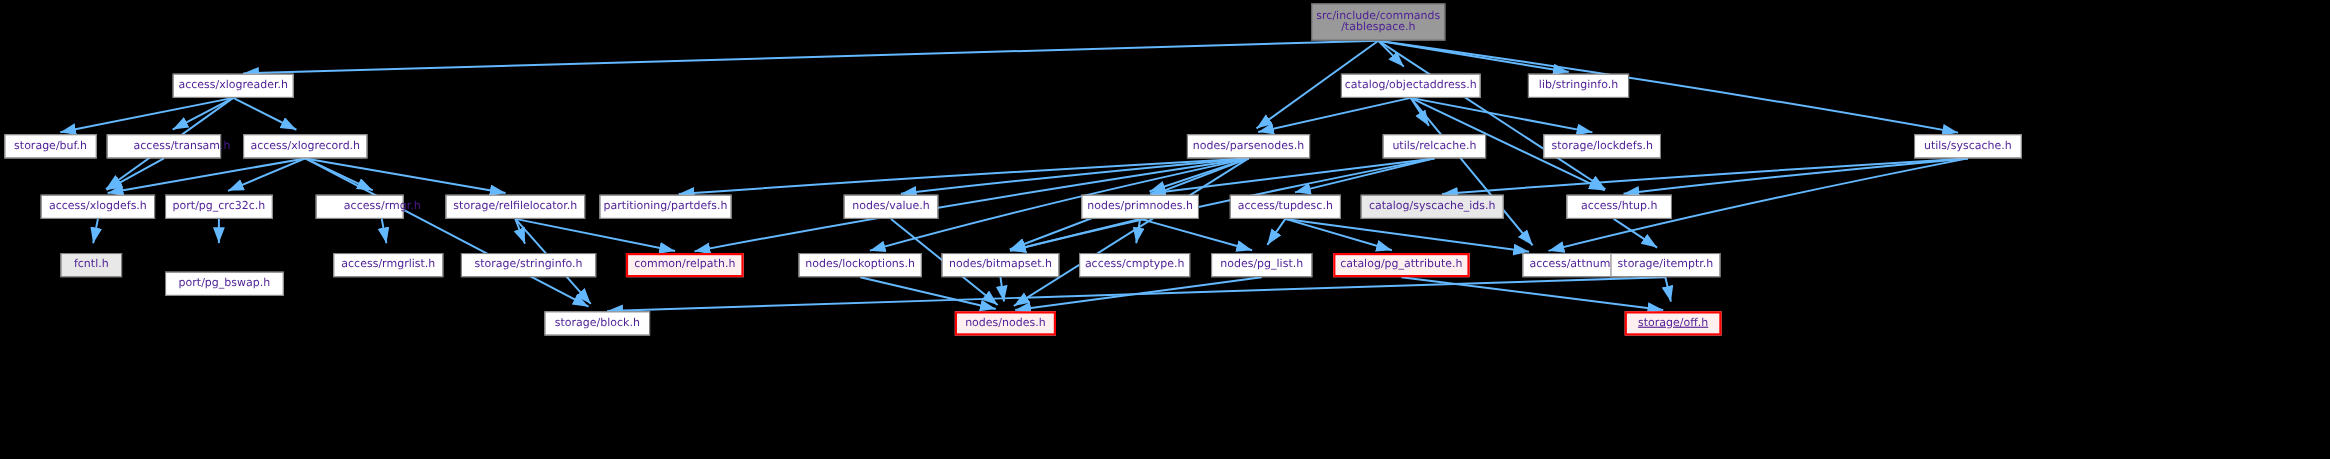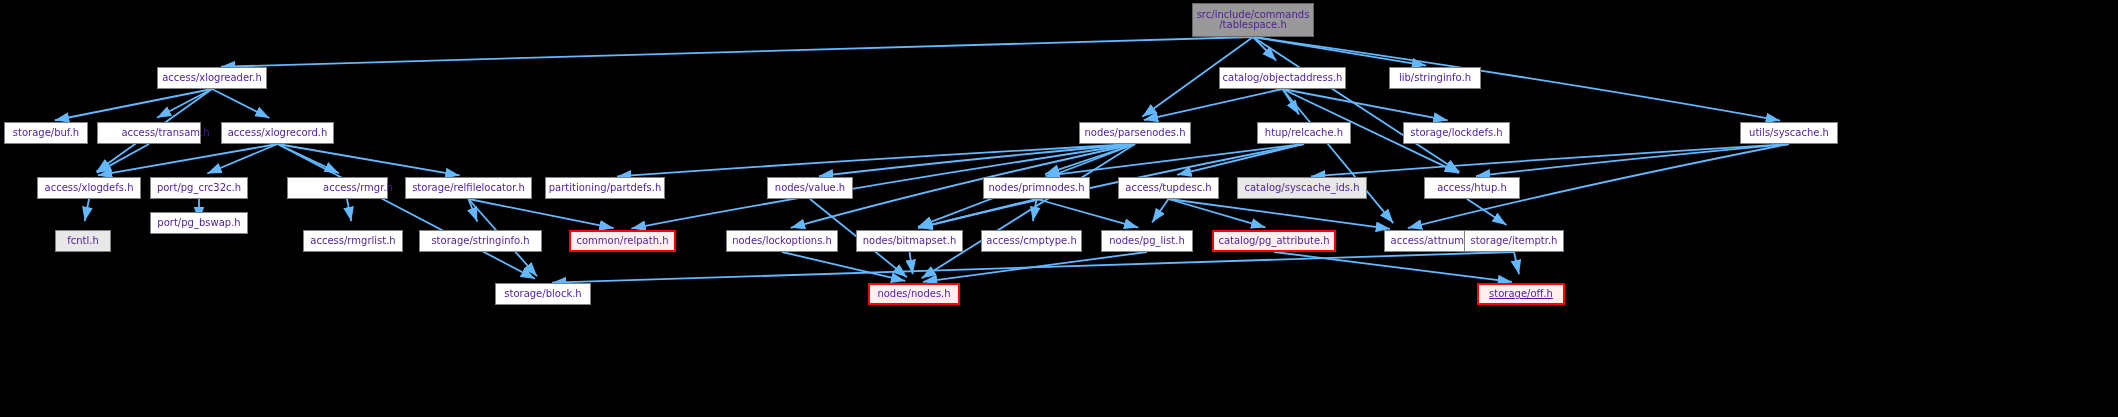--- a/index.html
+++ b/index.html
@@ -84,35 +84,35 @@
   <div id="node-layer">
       <div class="node root" style="left: 1192px; top: 3px; width: 122px;">src/include/commands
 /tablespace.h</div>
       <div class="node" style="left: 157px; top: 67px; width: 110px;">access/xlogreader.h</div>
       <div class="node" style="left: 1219px; top: 67px; width: 127px;">catalog/objectaddress.h</div>
       <div class="node" style="left: 1389px; top: 67px; width: 92px;">lib/stringinfo.h</div>
       <div class="node" style="left: 4px; top: 122px; width: 84px;">storage/buf.h</div>
       <div class="node" style="left: 97px; top: 122px; width: 104px; padding-left: 40px;">access/transam.h</div>
       <div class="node" style="left: 221px; top: 122px; width: 113px;">access/xlogrecord.h</div>
       <div class="node" style="left: 1079px; top: 122px; width: 112px;">nodes/parsenodes.h</div>
-      <div class="node" style="left: 1257px; top: 122px; width: 94px;">htup/relcache.h</div>
+      <div class="node" style="left: 1257px; top: 122px; width: 94px;">utils/relcache.h</div>
       <div class="node" style="left: 1403px; top: 122px; width: 107px;">storage/lockdefs.h</div>
       <div class="node" style="left: 1740px; top: 122px; width: 98px;">utils/syscache.h</div>
       <div class="node" style="left: 37px; top: 177px; width: 104px;">access/xlogdefs.h</div>
       <div class="node" style="left: 150px; top: 177px; width: 98px;">port/pg_crc32c.h</div>
-      <div class="node" style="left: 287px; top: 177px; width: 101px; padding-left: 48px;">access/rmgr.h</div>
+      <div class="node" style="left: 287px; top: 177px; width: 80px; padding-left: 48px;">access/rmgr.h</div>
       <div class="node" style="left: 405px; top: 177px; width: 127px;">storage/relfilelocator.h</div>
       <div class="node" style="left: 545px; top: 177px; width: 120px;">partitioning/partdefs.h</div>
       <div class="node" style="left: 767px; top: 177px; width: 86px; text-align: center;">nodes/value.h</div>
       <div class="node" style="left: 983px; top: 177px; width: 107px;">nodes/primnodes.h</div>
       <div class="node" style="left: 1118px; top: 177px; width: 101px;">access/tupdesc.h</div>
       <div class="node grey" style="left: 1237px; top: 177px; width: 130px;">catalog/syscache_ids.h</div>
       <div class="node" style="left: 1424px; top: 177px; width: 96px;">access/htup.h</div>
       <div class="node grey" style="left: 55px; top: 230px; width: 56px;">fcntl.h</div>
-      <div class="node" style="left: 150px; top: 212px; width: 98px; text-align: right;">port/pg_bswap.h</div>
+      <div class="node" style="left: 150px; top: 247px; width: 108px; text-align: right;">port/pg_bswap.h</div>
       <div class="node" style="left: 303px; top: 230px; width: 100px;">access/rmgrlist.h</div>
       <div class="node" style="left: 419px; top: 230px; width: 123px;">storage/stringinfo.h</div>
       <div class="node red" style="left: 569px; top: 230px; width: 107px;">common/relpath.h</div>
       <div class="node" style="left: 726px; top: 230px; width: 112px;">nodes/lockoptions.h</div>
       <div class="node" style="left: 856px; top: 230px; width: 107px;">nodes/bitmapset.h</div>
       <div class="node" style="left: 981px; top: 230px; width: 101px;">access/cmptype.h</div>
       <div class="node" style="left: 1101px; top: 230px; width: 92px;">nodes/pg_list.h</div>
       <div class="node red" style="left: 1212px; top: 230px; width: 124px;">catalog/pg_attribute.h</div>
       <div class="node" style="left: 1351px; top: 230px; width: 96px; margin-left: 33px;">access/attnum.h</div>
       <div class="node" style="left: 1464px; top: 230px; width: 100px;">storage/itemptr.h</div>

